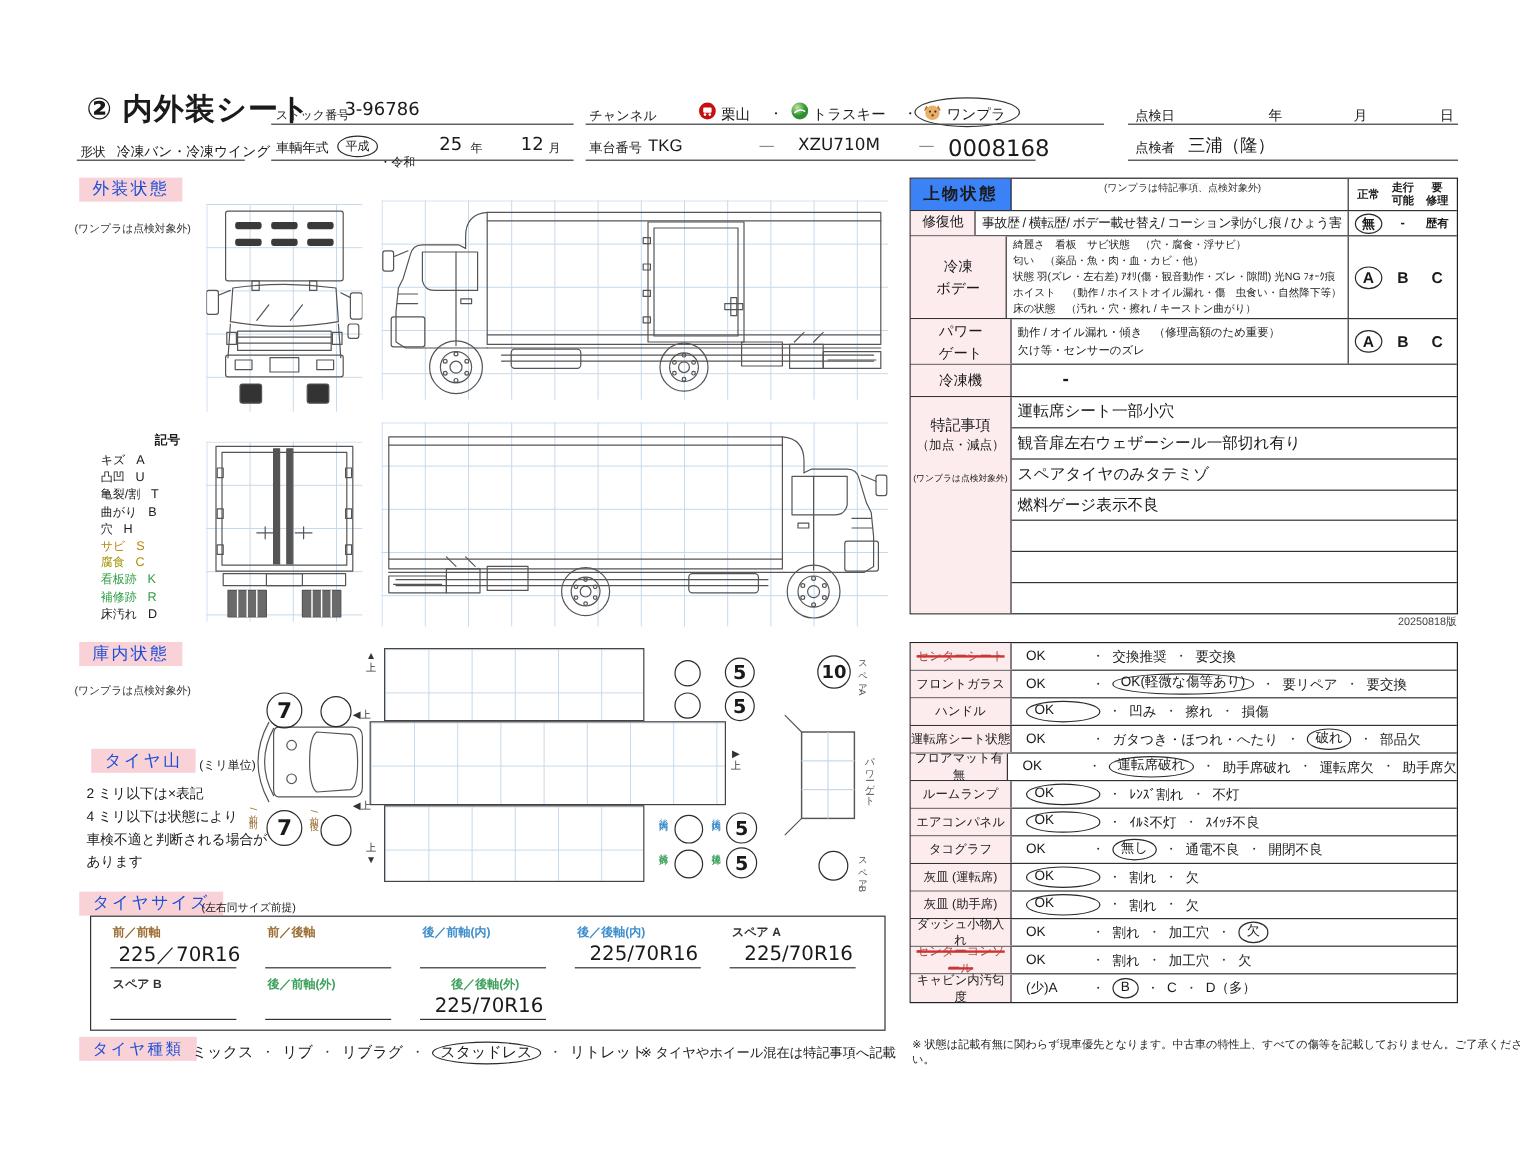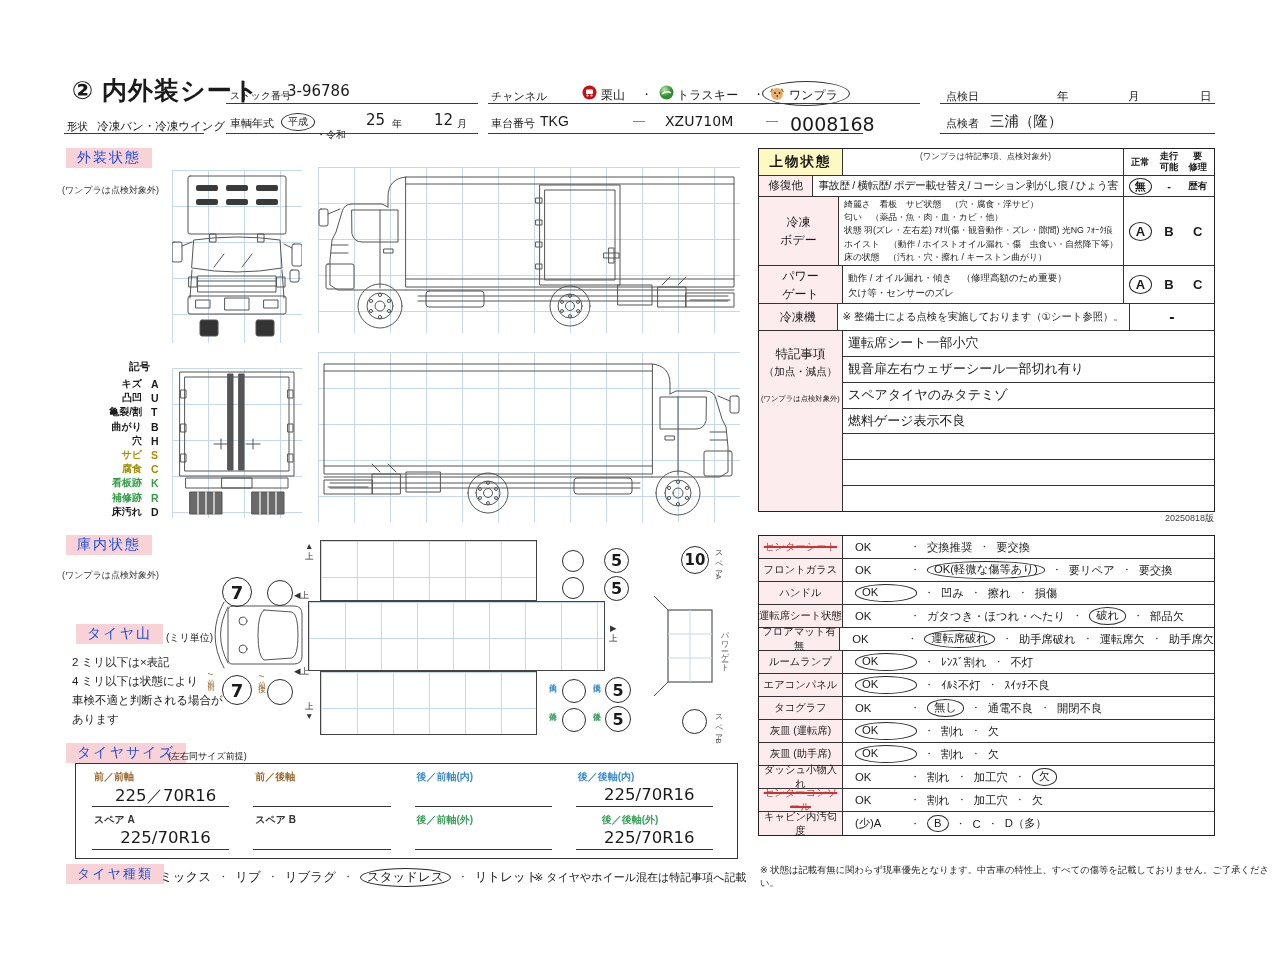--- a/index.html
+++ b/index.html
@@ -12,52 +12,52 @@
   .small{font-size:9px;color:#333}
   .grid{background-image:linear-gradient(to right,#c6d9ec 1px,transparent 1px),
     linear-gradient(to bottom,#c6d9ec 1px,transparent 1px);background-size:36px 36px}
   .lineart{stroke:#555;fill:none;stroke-width:1;stroke-linejoin:round;stroke-linecap:round}
   .ell{border:1.5px solid #2a2a2a;border-radius:50%;padding:0 7px;display:inline-block}
   .vtext{writing-mode:vertical-rl;letter-spacing:1px}
   .circle{position:absolute;border:1.6px solid #2b2b2b;border-radius:50%;background:#fff0;
     display:flex;align-items:center;justify-content:center;font-weight:bold;box-sizing:border-box;
     font-family:"DejaVu Sans",sans-serif}
   
-  .lg-row{display:flex;justify-content:flex-end;align-items:center;gap:9px;height:14.2px;font-size:10px;font-weight:bold}
+  .lg-row{display:flex;align-items:center;gap:9px;height:14.2px;font-size:10px;font-weight:normal}
   .lg-code{width:13px;text-align:left;font-size:10.5px}
   
   .tbl{position:absolute;left:758px;width:457px;border:1.7px solid #222;box-sizing:border-box;background:#fff}
   .bt-row{display:flex;border-bottom:1px solid #333;box-sizing:border-box;align-items:stretch}
   .bt-row:last-child{border-bottom:none}
   .bt-label{width:84px;background:#fdecee;display:flex;flex-direction:column;align-items:center;justify-content:center;
     font-size:12px;border-right:1px solid #333;white-space:pre-line;text-align:center;box-sizing:border-box;line-height:1.5}
   .bt-content{flex:1;border-right:1px solid #333;box-sizing:border-box;padding:2px 5px;
     display:flex;flex-direction:column;justify-content:center}
   .bt-status{width:90px;display:flex;align-items:center;justify-content:space-between;box-sizing:border-box;padding:0 2px}
   .st-col{width:29px;display:flex;align-items:center;justify-content:center;font-weight:bold}
-  .hdr-label{background:#fef9c3;font-weight:bold;font-size:13.5px;letter-spacing:2px}
+  .hdr-label{background:#3b82f6;font-weight:bold;font-size:13.5px;letter-spacing:2px}
   .hdr-note{font-size:8.3px;color:#333;display:flex;align-items:center;padding-left:10px}
   .hdr-col{font-size:9.3px;font-weight:bold;white-space:pre-line;text-align:center;line-height:1.15}
   .fb-line{font-size:8.8px;line-height:13.1px;white-space:nowrap;color:#222}
   .pg-line{font-size:9.5px;line-height:15px;white-space:nowrap;color:#222}
   .rm-line{flex:1;border-bottom:1px solid #333;display:flex;align-items:center;font-size:13px;padding-left:5px;white-space:nowrap}
   .rm-line:last-child{border-bottom:none}
   
   .cb-row{display:flex;height:23px;border-bottom:1px solid #333;align-items:stretch;box-sizing:border-box}
   .cb-row:last-child{border-bottom:none}
   .cb-label{width:84px;background:#fdecee;font-size:10.3px;display:flex;align-items:center;justify-content:center;
     border-right:1px solid #333;text-align:center;box-sizing:border-box}
   .cb-opts{flex:1;display:flex;align-items:center;font-size:11.3px;padding-left:12px;white-space:nowrap}
   .copt.first{min-width:48px;text-align:left}
   .sep{margin:0 7px;font-size:10px;color:#333}
   .circ{border:1.4px solid #2a2a2a;border-radius:50%;padding:0 6px;display:inline-block;line-height:1.35}
   .struck{color:#a84b4b;text-decoration:line-through;text-decoration-color:#cc3333;text-decoration-thickness:1.5px}
   
   .ts-box{position:absolute;left:75px;top:763px;width:663px;height:96px;border:1.6px solid #333;box-sizing:border-box;
-    display:grid;grid-template-columns:repeat(4,1fr);grid-template-rows:1fr 1fr;padding:3px 8px 5px}
+    display:grid;grid-template-columns:repeat(5,1fr);grid-template-rows:1fr 1fr;padding:3px 8px 5px}
   .ts-cell{position:relative;padding:3px 8px 0 10px}
   .ts-label{font-size:10px;font-weight:bold}
   .ts-value{font-size:16.5px;text-align:center;margin-top:1px;font-family:"DejaVu Sans",sans-serif}
   .ts-line{position:absolute;left:8px;right:16px;bottom:3px;border-bottom:1.2px solid #333}
   .topt{font-size:12.5px}
   .arr{position:absolute;font-size:8.5px;color:#333;line-height:1.2;text-align:center}
 </style>
 </head>
 <body>
 
@@ -502,23 +502,20 @@
       <div class="bt-status">
         <span class="st-col">
             <span class="ell" style="font-size:13px;padding:1px 6px">A</span>
           </span>
         <span class="st-col" style="font-size:13px">B</span>
         <span class="st-col" style="font-size:13px">C</span>
       </div>
     </div>
     <div class="bt-row" style="height:27px">
       <div class="bt-label">冷凍機</div>
-      <div class="bt-content">
-          <div style="font-size:10.3px;white-space:nowrap">※ 整備士による点検を実施しております（①シート参照）。</div>
-        </div>
       <div class="bt-status" style="justify-content:center;font-weight:bold">-</div>
     </div>
     <div class="bt-row" style="height:180px">
       <div class="bt-label" style="justify-content:flex-start;padding-top:14px">
         <div style="font-size:12.5px">特記事項</div>
         <div style="font-size:10.5px">（加点・減点）</div>
         <div style="font-size:7.3px;margin-top:14px;align-self:flex-start;padding-left:2px">(ワンプラは点検対象外)</div>
       </div>
       <div class="bt-content" style="padding:0;border-right:none">
           <div class="rm-line">運転席シート一部小穴</div>

